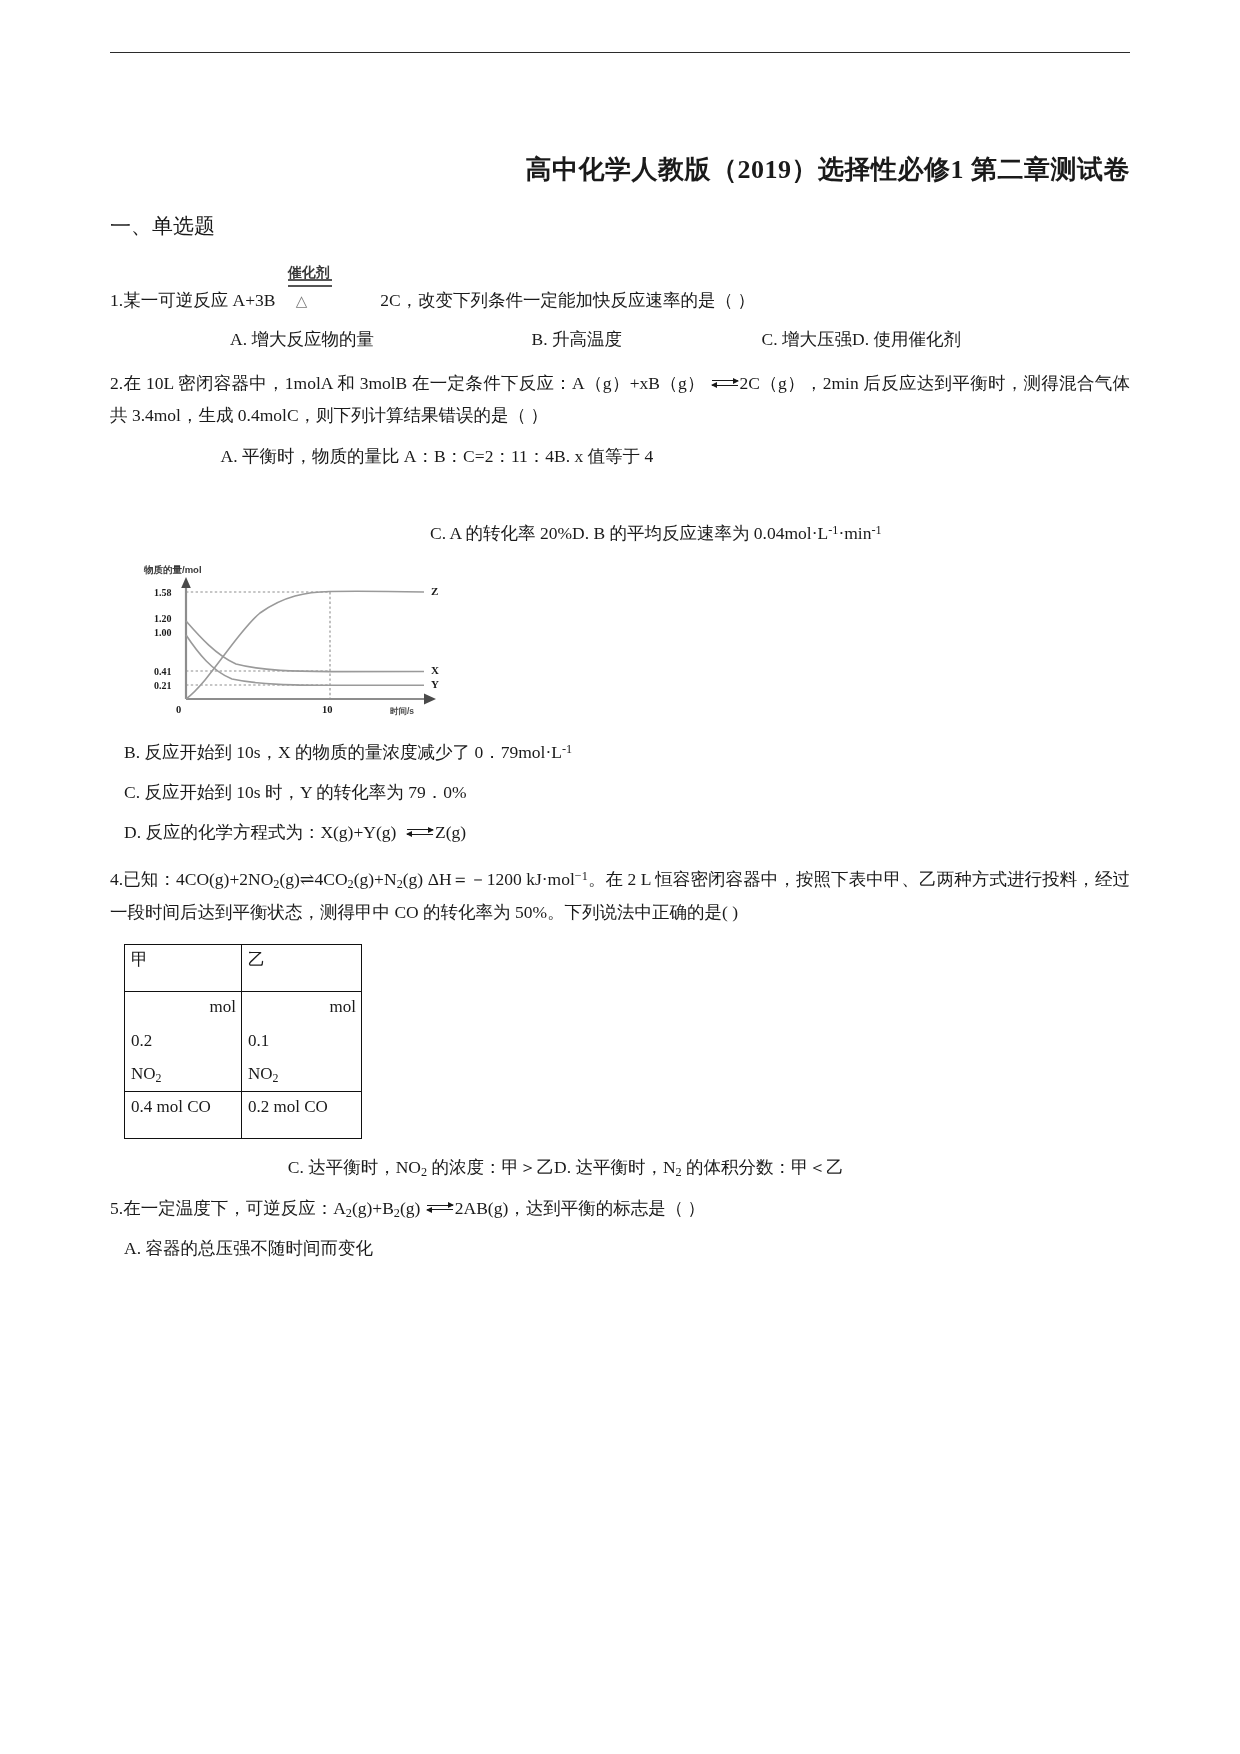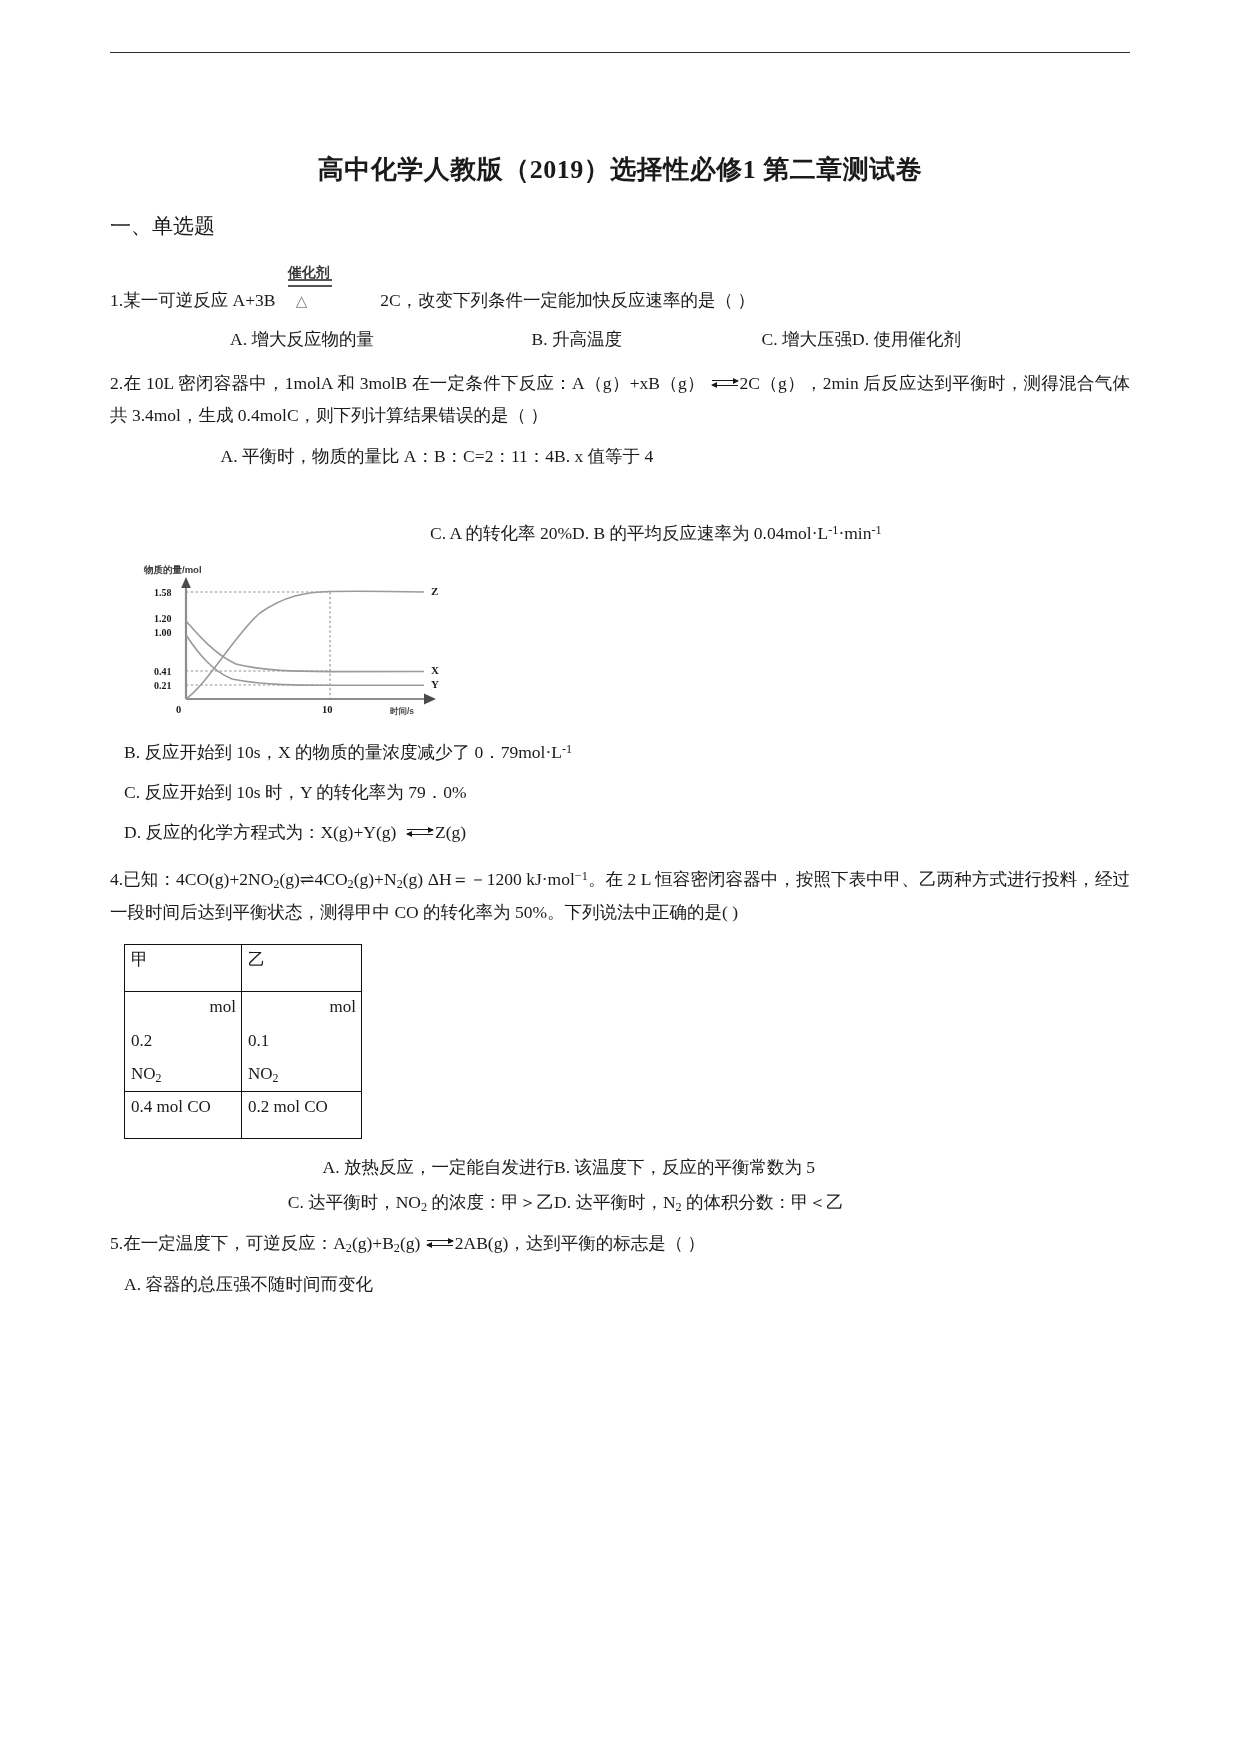--- a/index.html
+++ b/index.html
@@ -30,21 +30,21 @@
     width: 1020px;
     height: 0;
     border-top: 1.6px solid #2b2b2b;
   }
   .doc-title {
     margin: 0;
     position: absolute;
     left: 110px;
     top: 152px;
     width: 1020px;
-    text-align: center;
+    text-align: right;
     font-size: 26px;
     font-weight: bold;
     letter-spacing: 0.5px;
     font-family: "Liberation Serif", "DejaVu Serif", serif;
   }
   .section-heading {
     position: absolute;
     left: 110px;
     top: 212px;
     font-size: 21px;
@@ -306,23 +306,20 @@
             </td>
           </tr>
           <tr>
             <td class="c1">0.4 mol CO</td>
             <td class="c2">0.2 mol CO</td>
           </tr>
         </tbody>
       </table>
 
       <div class="opt-row opt-2col">
-        <span class="opt">A. 放热反应，一定能自发进行</span><span class="opt">B. 该温度下，反应的平衡常数为 5</span>
-      </div>
-      <div class="opt-row opt-2col">
         <span class="opt"><span>C. 达平衡时，NO</span><sub>2</sub><span> 的浓度：甲＞乙</span></span><span class="opt"><span>D. 达平衡时，N</span><sub>2</sub><span> 的体积分数：甲＜乙</span></span>
       </div>
     </div>
 
     <div class="q">
       <div class="qline">
         <span>5.</span><span>在一定温度下，可逆反应：A</span><sub>2</sub><span>(g)+B</span><sub>2</sub><span>(g)</span>
         <span class="eqarrow"><i class="top"></i><i class="bot"></i></span><span>2AB(g)，达到平衡的标志是（   ）</span>
       </div>
       <div class="opt-stack">A. 容器的总压强不随时间而变化</div>

